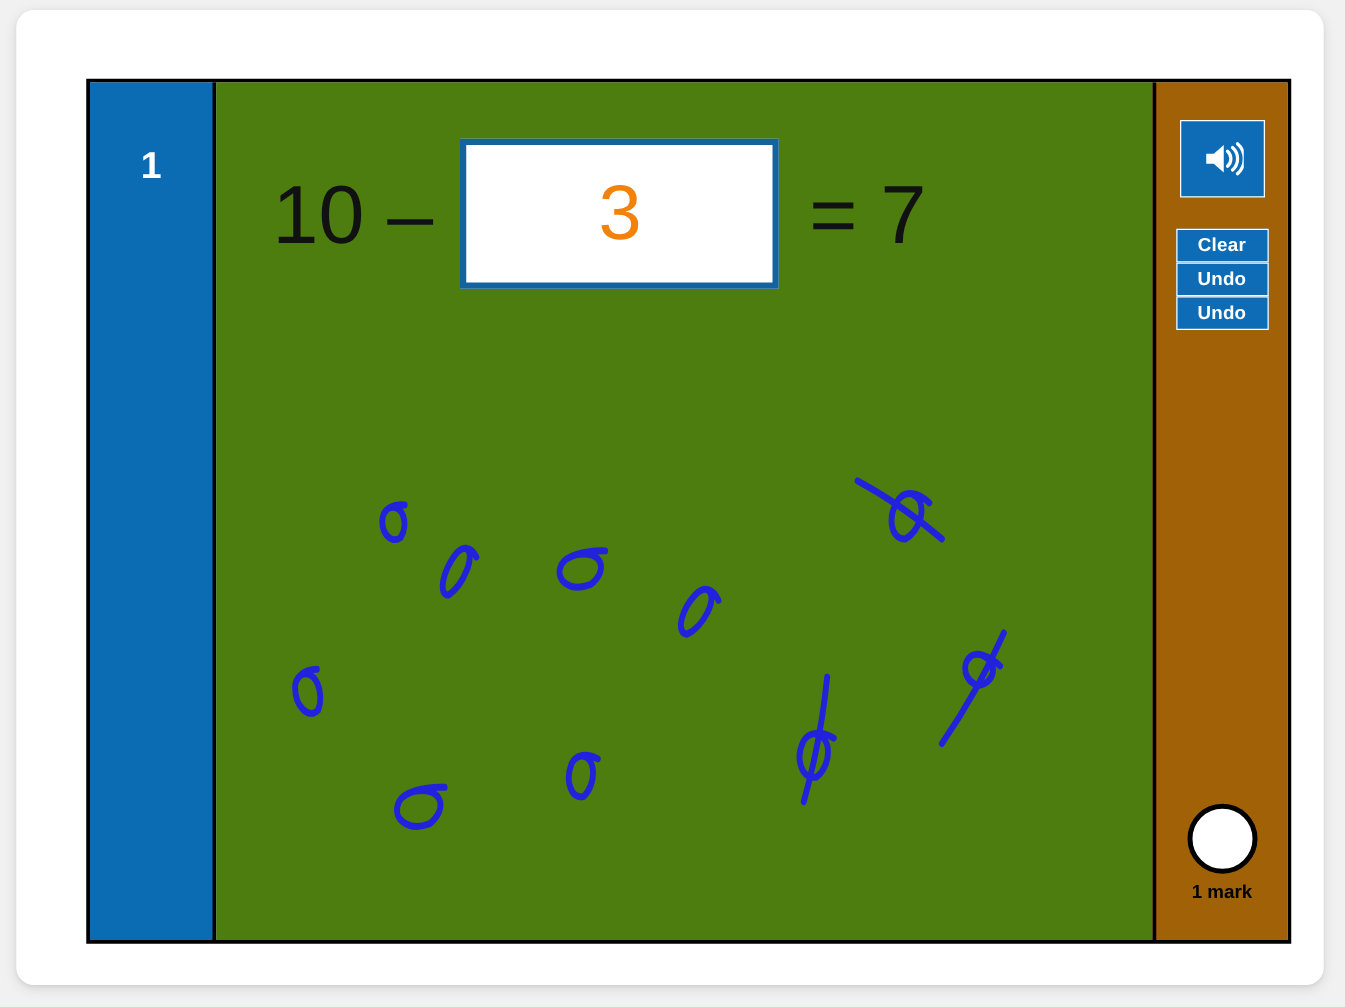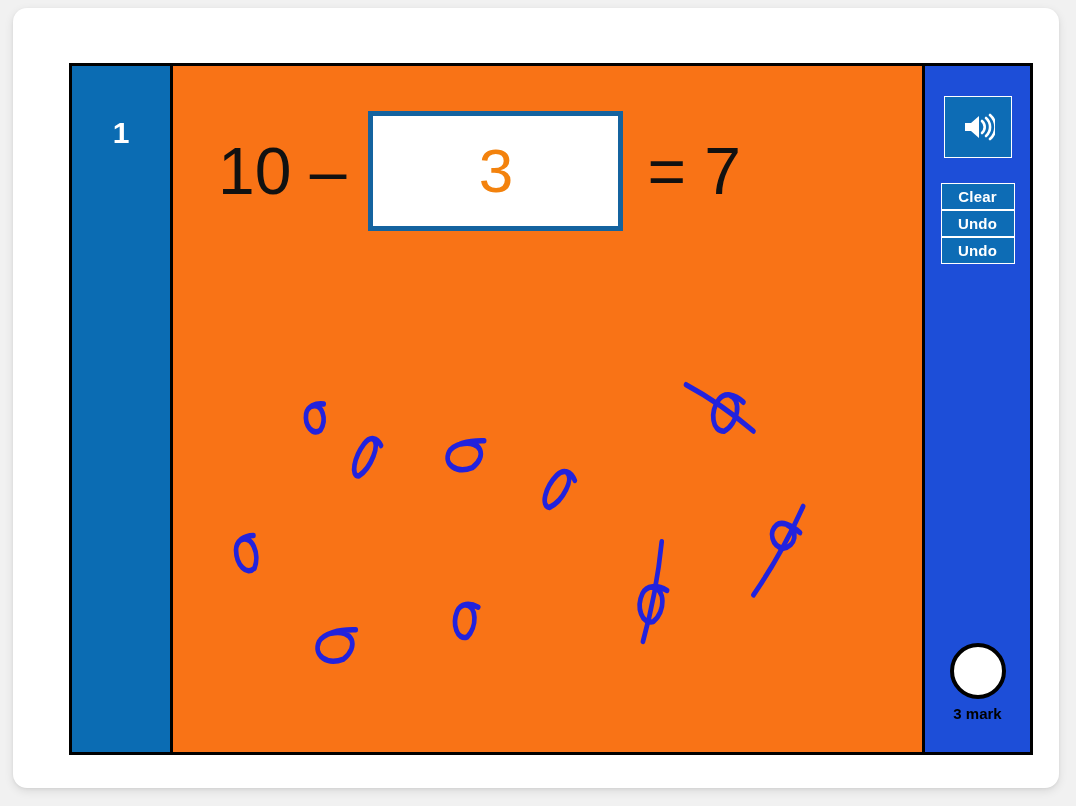--- a/index.html
+++ b/index.html
@@ -63,21 +63,21 @@
     font-size: 30px;
     font-weight: bold;
     font-family: "Liberation Sans", sans-serif;
     line-height: 1;
   }
 
   
   .work-area {
     position: relative;
     flex: 1 1 auto;
-    background: #f97316;
+    background: #4d7c0f;
     overflow: hidden;
   }
 
   
   .equation {
     position: absolute;
     left: 45px;
     top: 42px;
     display: flex;
     align-items: center;
@@ -117,21 +117,21 @@
     top: 0;
     width: 100%;
     height: 100%;
     pointer-events: none;
   }
 
   
   .tool-panel {
     width: 108px;
     flex: 0 0 108px;
-    background: #1d4ed8;
+    background: #a16207;
     border-left: 3px solid #000000;
     box-sizing: border-box;
     position: relative;
     display: flex;
     flex-direction: column;
     align-items: center;
   }
 
   .audio-btn {
     margin-top: 30px;
@@ -262,20 +262,20 @@
             </svg>
           </span>
         </div>
 
         <div class="tool-btn first">Clear</div>
         <div class="tool-btn">Undo</div>
         <div class="tool-btn">Undo</div>
 
         <div class="mark-block">
           <div class="mark-circle"></div>
-          <div class="mark-label">3 mark</div>
+          <div class="mark-label">1 mark</div>
         </div>
 
       </div>
 
     </div>
   </div>
 </div>
 
 </body></html>

